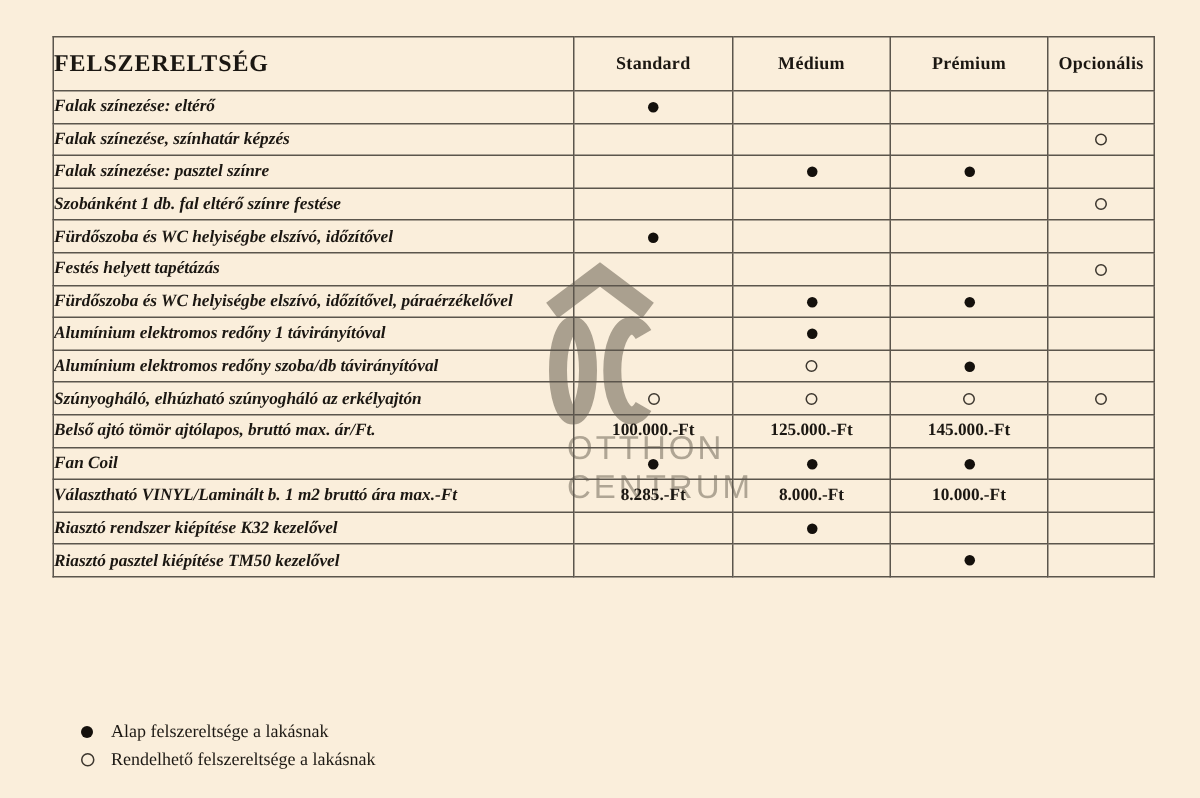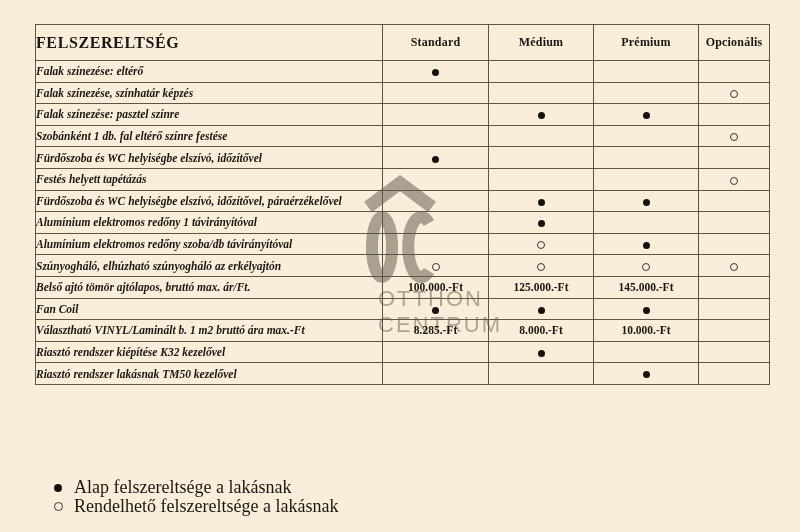--- a/index.html
+++ b/index.html
@@ -72,21 +72,21 @@
   }
   .dot-hollow{
     display:inline-block;width:6px;height:6px;border-radius:50%;
     border:1.5px solid #3c362e;background:transparent;vertical-align:middle;
   }
 
   
   .legend{position:absolute;left:54px;top:478px;z-index:1;}
   .legend-row{display:flex;align-items:center;height:19px;}
   .legend-symbol{width:20px;display:flex;align-items:center;}
-  .legend-label{font-size:18px;font-family:"Liberation Serif", serif;}
+  .legend-label{font-size:12px;font-family:"Liberation Serif", serif;}
   .legend .dot-filled{width:8px;height:8px;}
   .legend .dot-hollow{width:7px;height:7px;border-width:1.5px;}
 </style>
 </head>
 <body>
 
 <div class="watermark">
   <svg width="124" height="114" viewBox="0 0 124 114">
     <path d="M 30 35 L 62 11 L 94 35" fill="none" stroke="rgba(150,140,124,.8)" stroke-width="13"></path>
     <ellipse cx="44" cy="75" rx="10" ry="30" fill="none" stroke="rgba(150,140,124,.8)" stroke-width="12"></ellipse>
@@ -206,21 +206,21 @@
         <td class="value-cell"></td>
       </tr>
       <tr class="body-row">
         <td class="feature-cell">Riasztó rendszer kiépítése K32 kezelővel</td>
         <td class="value-cell"></td>
         <td class="value-cell"><span class="dot-filled"></span></td>
         <td class="value-cell"></td>
         <td class="value-cell"></td>
       </tr>
       <tr class="body-row">
-        <td class="feature-cell">Riasztó rendszer lakásnak TM50 kezelővel</td>
+        <td class="feature-cell">Riasztó pasztel kiépítése TM50 kezelővel</td>
         <td class="value-cell"></td>
         <td class="value-cell"></td>
         <td class="value-cell"><span class="dot-filled"></span></td>
         <td class="value-cell"></td>
       </tr>
     </tbody>
 </table>
 
 <div class="legend">
   <div class="legend-row">

